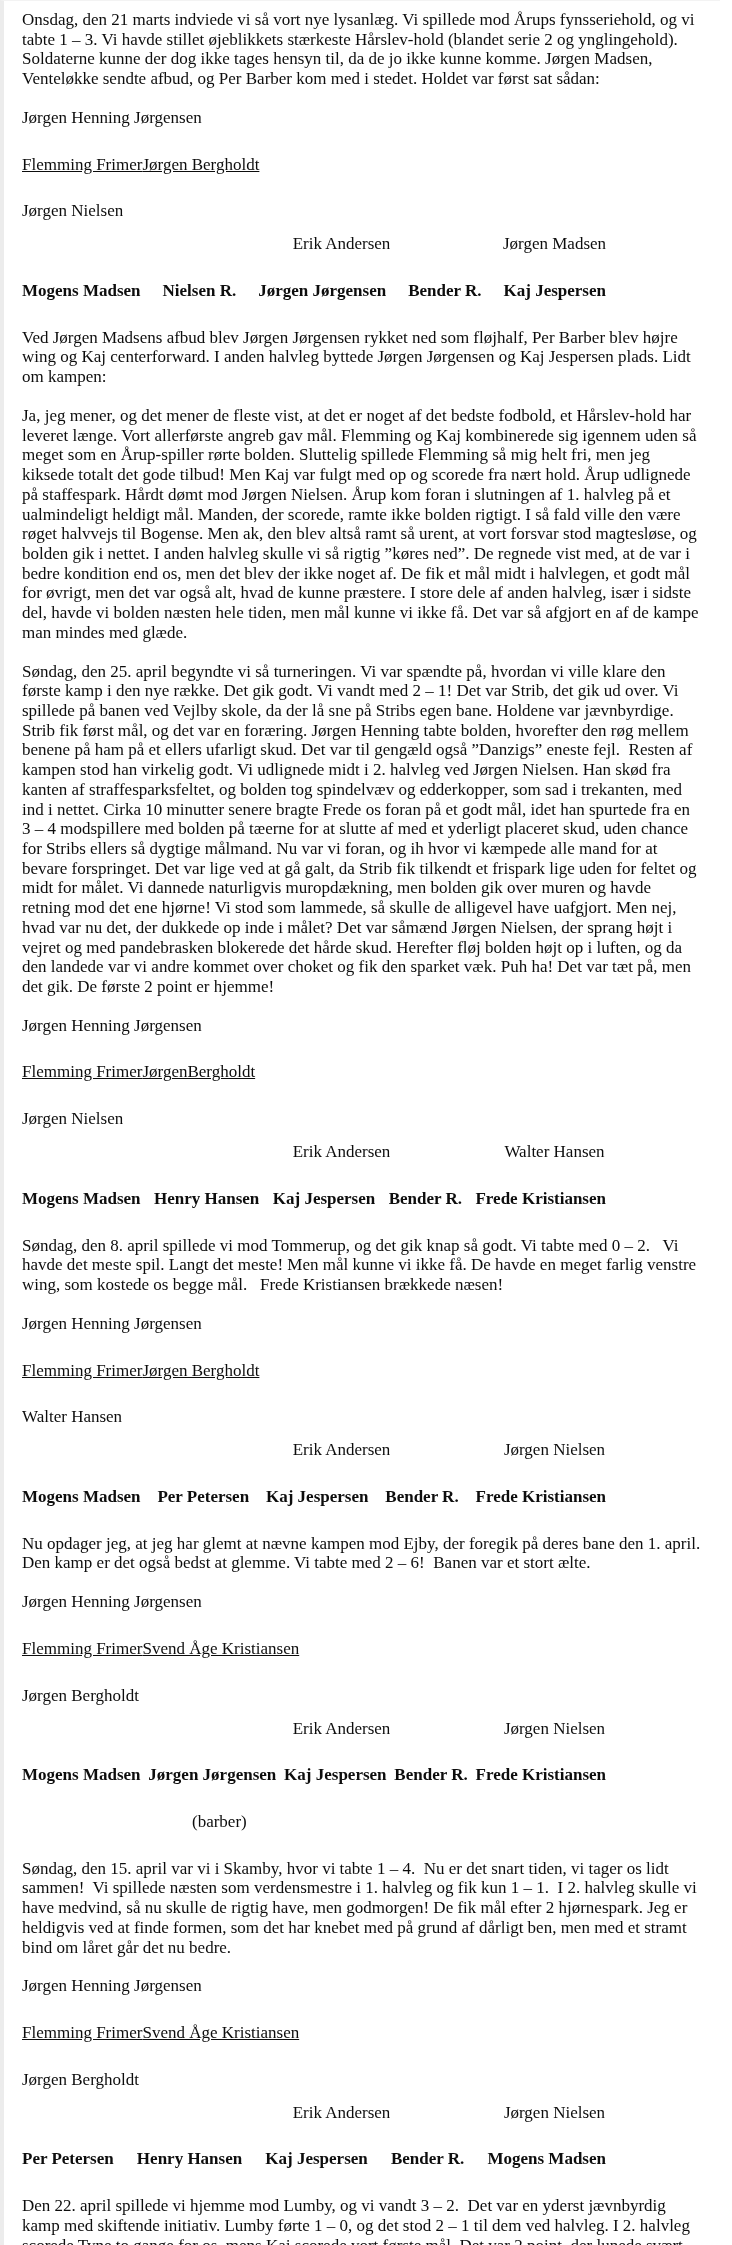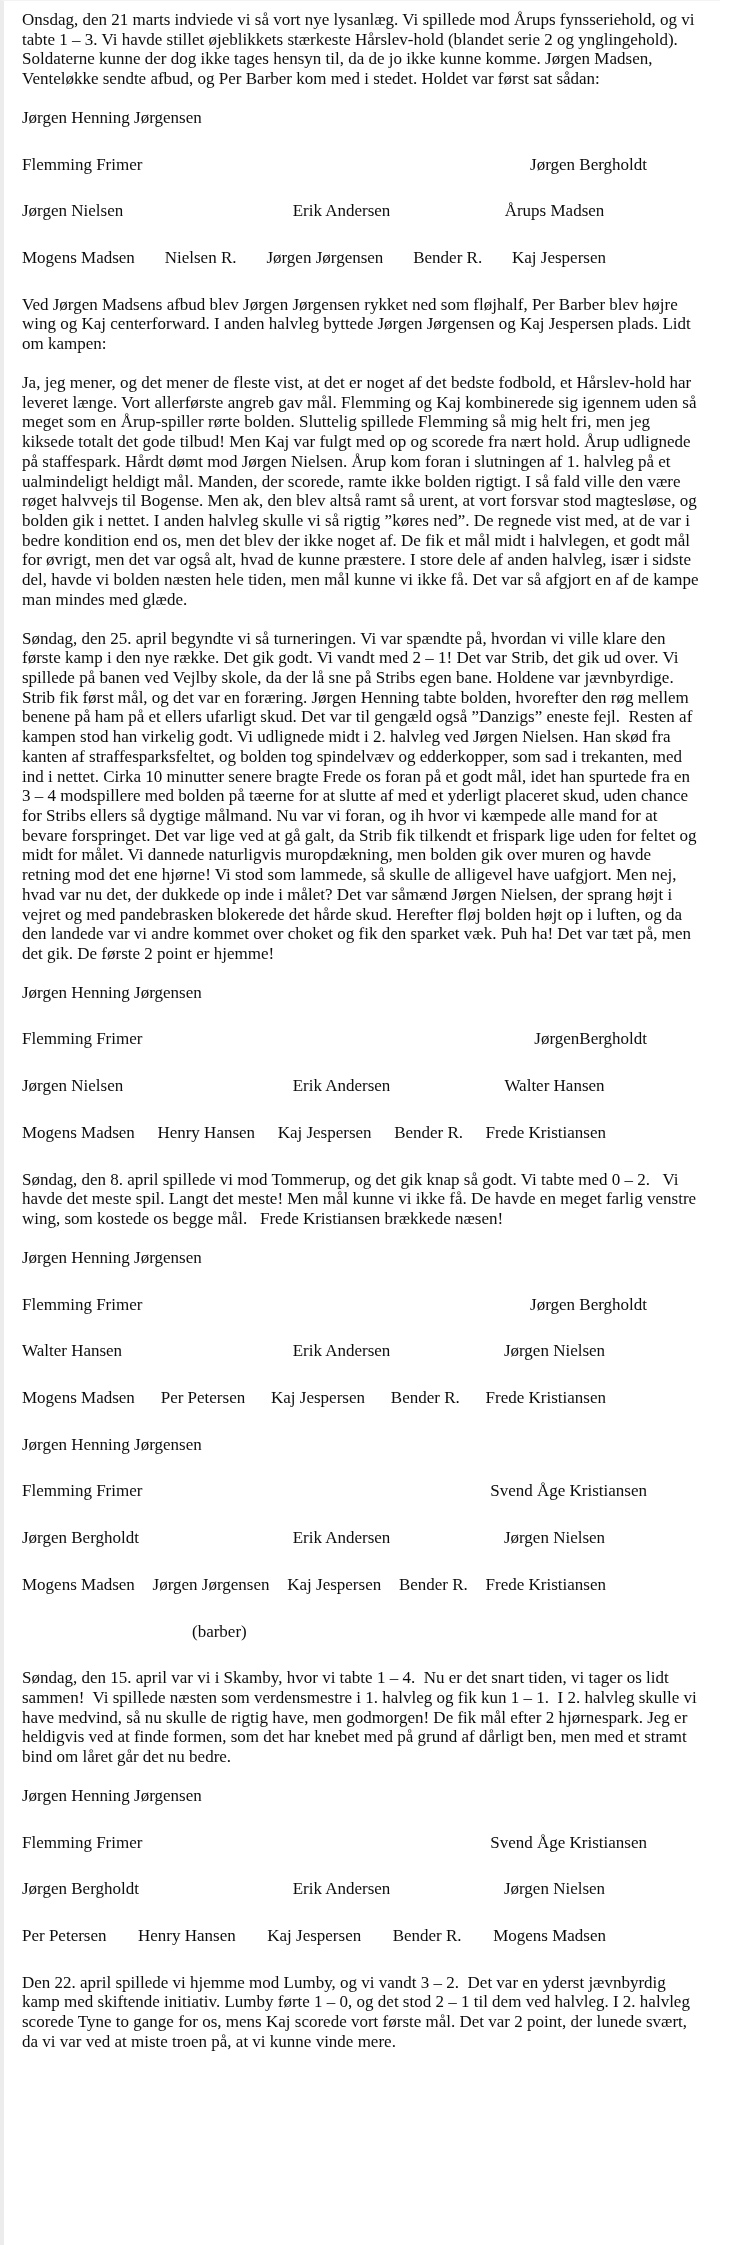--- a/index.html
+++ b/index.html
@@ -16,24 +16,24 @@
     line-height: 1.16;
     color: #0d0d0d;
   }
   .para {
     margin: 0 0 19px 0;
     white-space: pre-wrap;
   }
   .lineup { margin: 10px 0 27px 0; }
   .lineup .row { margin-bottom: 27px; }
   .keeper-row { text-align: left; padding-right: 40px; margin-bottom: 2px; }
-  .backs-row { display: flex; justify-content: space-between; padding-right: 54px; }
+  .backs-row { display: flex; padding-right: 54px; text-decoration: underline; }
   .halves-row { display: grid; grid-template-columns: 1fr 1fr 1fr; padding-right: 40px; }
-  .halves-row .mid, .halves-row .rgt { text-align: center; }
-  .forwards-row { display: flex; justify-content: space-between; padding-right: 95px; margin-bottom: 0; }
+  .halves-row .mid, .halves-row .rgt { text-align: center; margin-top: 33px; }
+  .forwards-row { display: flex; justify-content: space-between; padding-right: 95px; margin-bottom: 0; font-weight: bold; }
   .lineup-note { margin: 2px 0 0 170px; }
   span { display: inline-block; }
 </style>
 </head>
 <body>
 
 <div class="page">
 
   <p class="para">Onsdag, den 21 marts indviede vi så vort nye lysanlæg. Vi spillede mod Årups fynsseriehold, og vi tabte 1 – 3. Vi havde stillet øjeblikkets stærkeste Hårslev-hold (blandet serie 2 og ynglingehold). Soldaterne kunne der dog ikke tages hensyn til, da de jo ikke kunne komme. Jørgen Madsen, Venteløkke sendte afbud, og Per Barber kom med i stedet. Holdet var først sat sådan:</p>
 
@@ -41,21 +41,21 @@
     <div class="row keeper-row">
       <span>Jørgen Henning Jørgensen</span>
     </div>
     <div class="row backs-row">
       <span>Flemming Frimer</span>
       <span>Jørgen Bergholdt</span>
     </div>
     <div class="row halves-row">
       <span>Jørgen Nielsen</span>
       <span class="mid">Erik Andersen</span>
-      <span class="rgt">Årups Madsen</span>
+      <span class="rgt">Jørgen Madsen</span>
     </div>
     <div class="row forwards-row">
       <span>Mogens Madsen</span>
       <span>Nielsen R.</span>
       <span>Jørgen Jørgensen</span>
       <span>Bender R.</span>
       <span>Kaj Jespersen</span>
     </div>
   </div>
 
@@ -104,20 +104,21 @@
     </div>
     <div class="row forwards-row">
       <span>Mogens Madsen</span>
       <span>Per Petersen</span>
       <span>Kaj Jespersen</span>
       <span>Bender R.</span>
       <span>Frede Kristiansen</span>
     </div>
   </div>
 
+  <p class="para">Nu opdager jeg, at jeg har glemt at nævne kampen mod Ejby, der foregik på deres bane den 1. april. Den kamp er det også bedst at glemme. Vi tabte med 2 – 6!  Banen var et stort ælte.</p>
 
   <div class="lineup">
     <div class="row keeper-row">
       <span>Jørgen Henning Jørgensen</span>
     </div>
     <div class="row backs-row">
       <span>Flemming Frimer</span>
       <span>Svend Åge Kristiansen</span>
     </div>
     <div class="row halves-row">

